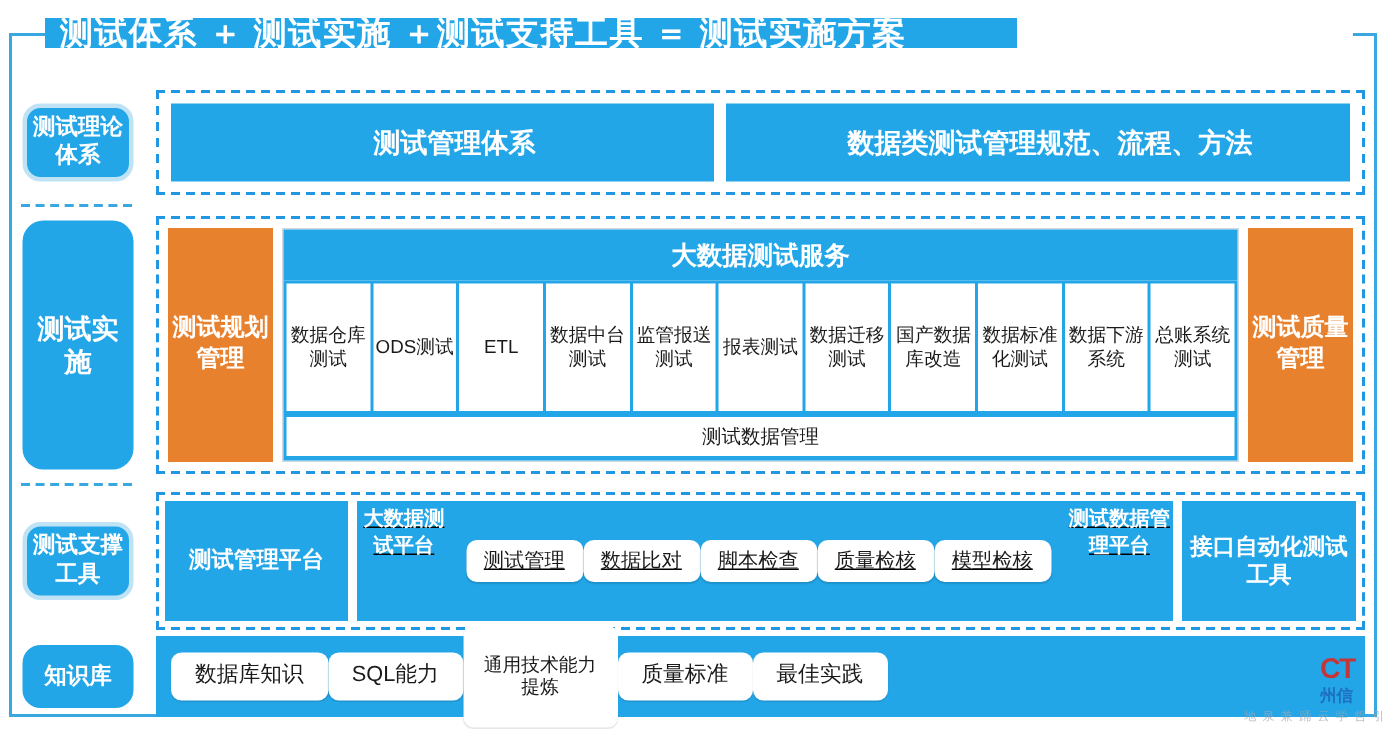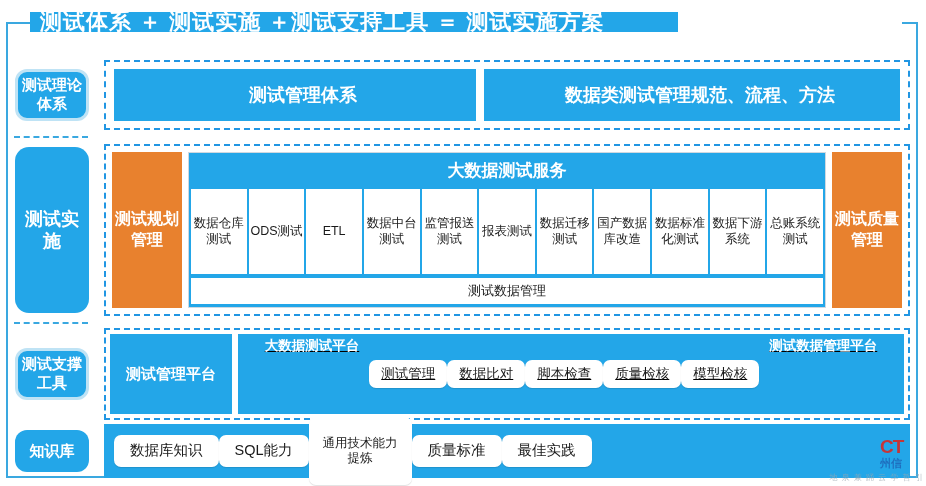--- a/index.html
+++ b/index.html
@@ -236,20 +236,21 @@
         <div class="bdp-cap">大数据测试平台</div>
         <div class="bdp-pills">
             <div class="pill">测试管理</div>
             <div class="pill">数据比对</div>
             <div class="pill">脚本检查</div>
             <div class="pill">质量检核</div>
             <div class="pill">模型检核</div>
           </div>
         <div class="bdp-cap">测试数据管理平台</div>
       </div>
+      <div id="api-box">接口自动化测试工具</div>
     </div>
   </div>
 
   <div class="row" id="row5">
     <div class="label-col">
       <div class="lbl">知识库</div>
     </div>
     <div class="content">
 
     <div class="pill">数据库知识</div>

